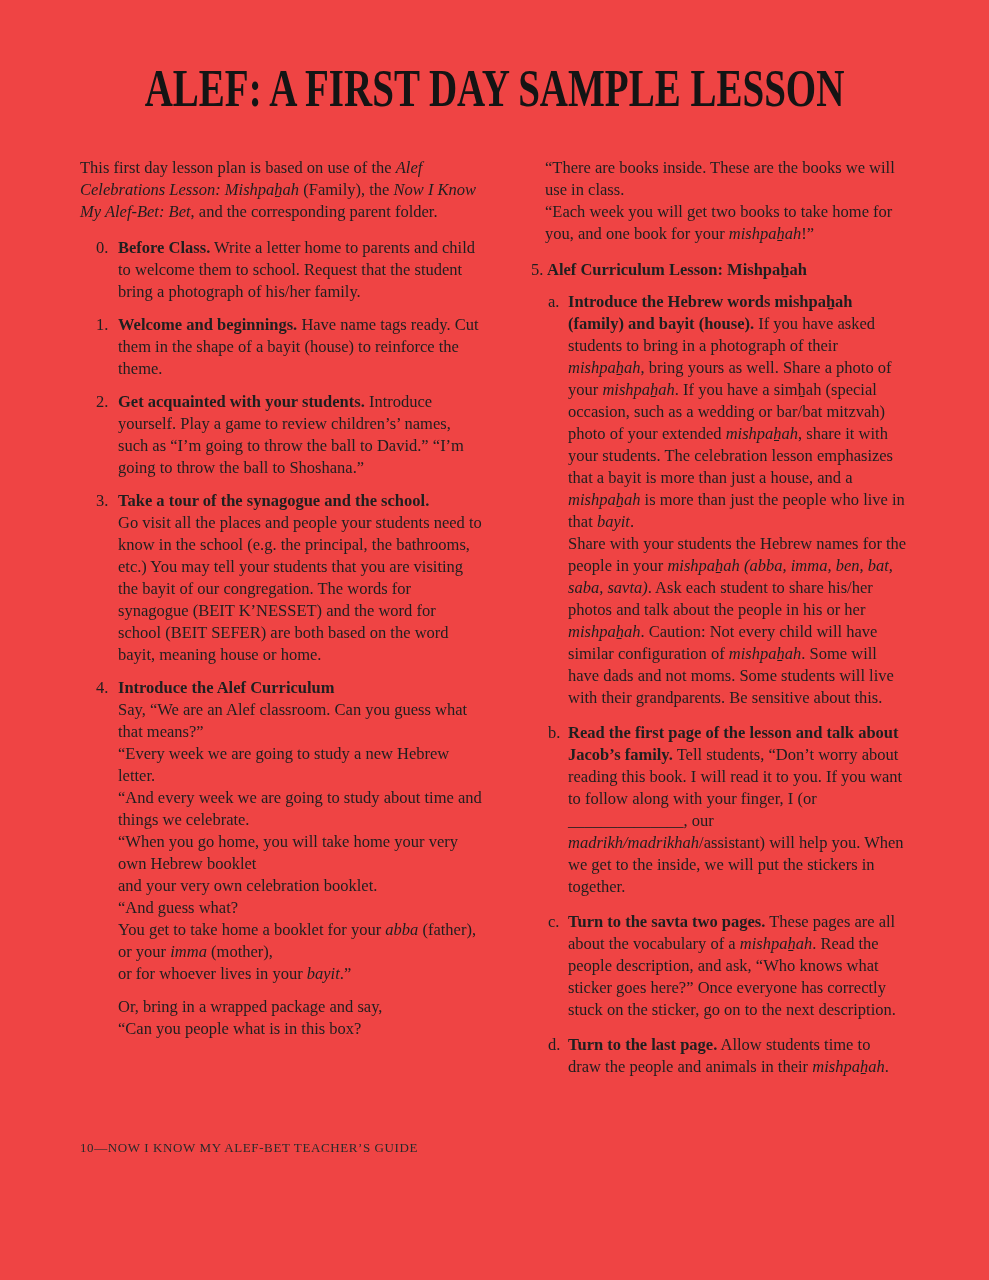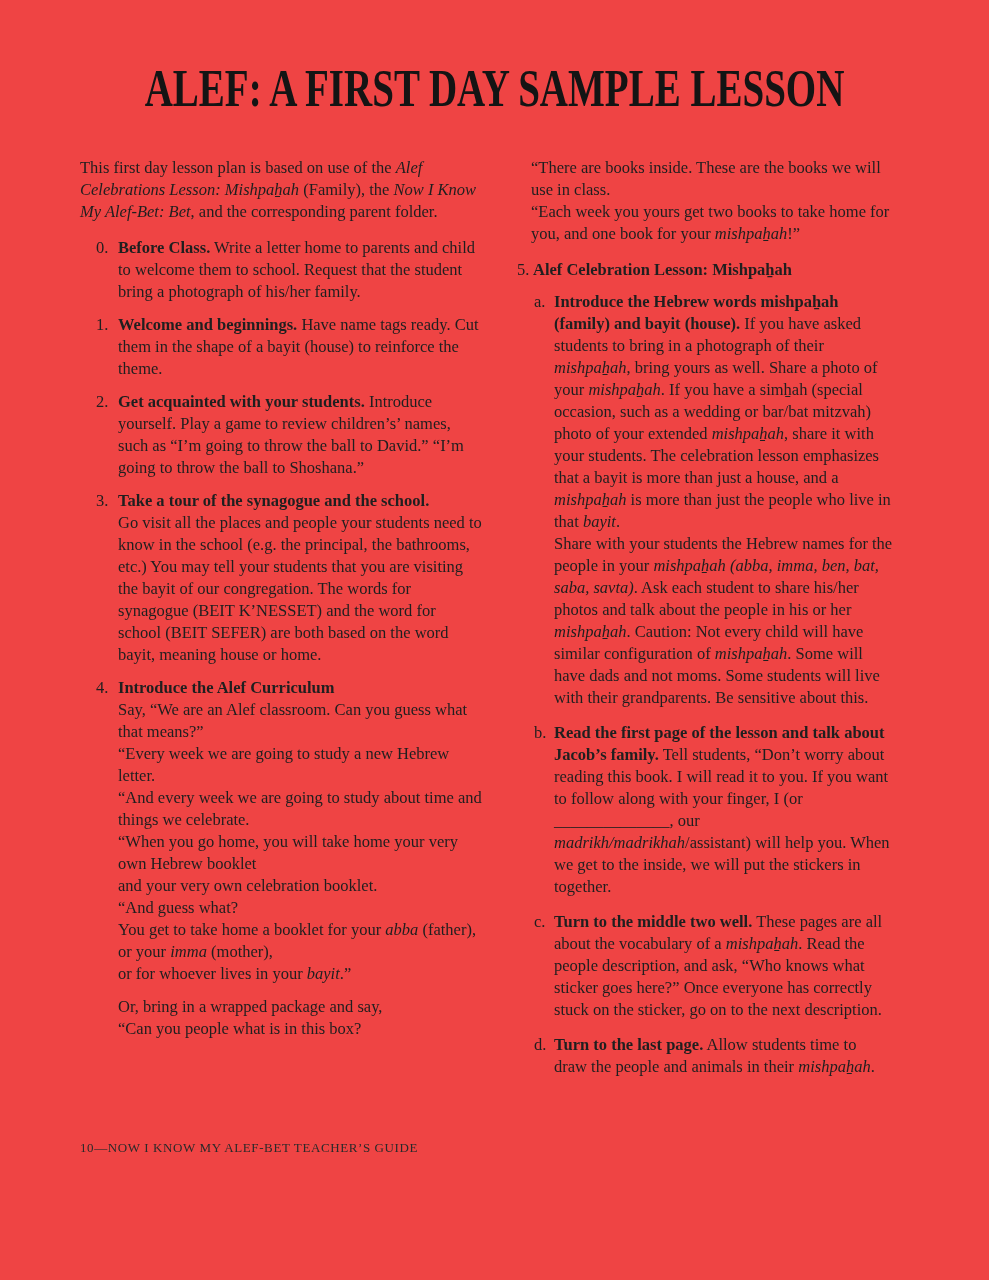--- a/index.html
+++ b/index.html
@@ -8,21 +8,21 @@
     font-family:"Liberation Serif","DejaVu Serif",serif;
     color:#1f1f1f;
   }
   .page{position:relative;width:989px;height:1280px;background:#ef4444;overflow:hidden;}
   .title{
     margin:60px 0 0 0;text-align:center;
     font-size:52px;font-weight:700;color:#141414;
     transform:scaleX(.75);transform-origin:50% 50%;
     white-space:nowrap;letter-spacing:0;line-height:1.1;
   }
-  .cols{display:flex;margin:40px 84px 0 80px;gap:49px;}
+  .cols{display:flex;margin:40px 84px 0 80px;gap:63px;}
   .col{font-size:16.5px;line-height:22px;text-align:left;}
   .col-left{width:402px;flex:none;}
   .col-right{width:362px;flex:none;}
   .intro{margin:0 0 14px 0;}
   .item{position:relative;padding-left:38px;margin:0 0 11px 0;}
   .item .num{position:absolute;left:16px;top:0;}
   .item5{position:relative;padding-left:2px;margin:0 0 10px 0;}
   .item5 .num{position:absolute;left:-14px;top:0;}
   .sub{position:relative;padding-left:23px;margin:0 0 13px 0;}
   .sub .letter{position:absolute;left:3px;top:0;}
@@ -70,40 +70,40 @@
         <div class="itext"><span class="rb">Introduce the Alef Curriculum</span><br><span>Say, “We are an Alef classroom. Can you guess what that means?”</span><br><span>“Every week we are going to study a new Hebrew letter.</span><br><span>“And every week we are going to study about time and things we celebrate.</span><br><span>“When you go home, you will take home your very own Hebrew booklet</span><br><span>and your very own celebration booklet.</span><br><span>“And guess what?</span><br><span>You get to take home a booklet for your </span><span class="ri">abba</span><span> (father), or your </span><span class="ri">imma</span><span> (mother),</span><br><span>or for whoever lives in your </span><span class="ri">bayit</span><span>.”</span></div>
       </div>
 
       <div class="item">
         <span class="num"></span>
         <div class="itext"><span>Or, bring in a wrapped package and say,</span><br><span>“Can you people what is in this box?</span></div>
       </div>
     </div>
 
     <div class="col col-right">
-      <p class="intro"><span>“There are books inside. These are the books we will use in class.</span><br><span>“Each week you yours get two books to take home for you, and one book for your </span><span class="ri">mishpaẖah</span><span>!”</span></p>
+      <p class="intro"><span>“There are books inside. These are the books we will use in class.</span><br><span>“Each week you will get two books to take home for you, and one book for your </span><span class="ri">mishpaẖah</span><span>!”</span></p>
 
       <div class="item5">
         <span class="num">5.</span>
-        <div class="itext rb">Alef Celebration Lesson: Mishpaẖah</div>
+        <div class="itext rb">Alef Curriculum Lesson: Mishpaẖah</div>
       </div>
 
       <div class="sub">
         <span class="letter">a.</span>
         <div class="itext"><span class="rb">Introduce the Hebrew words mishpaẖah (family) and bayit (house).</span><span> If you have asked students to bring in a photograph of their </span><span class="ri">mishpaẖah</span><span>, bring yours as well. Share a photo of your </span><span class="ri">mishpaẖah</span><span>. If you have a simẖah (special occasion, such as a wedding or bar/bat mitzvah) photo of your extended </span><span class="ri">mishpaẖah</span><span>, share it with your students. The celebration lesson emphasizes that a bayit is more than just a house, and a </span><span class="ri">mishpaẖah</span><span> is more than just the people who live in that </span><span class="ri">bayit</span><span>.</span><br><span>Share with your students the Hebrew names for the people in your </span><span class="ri">mishpaẖah</span><span> </span><span class="ri">(abba, imma, ben, bat, saba, savta)</span><span>. Ask each student to share his/her photos and talk about the people in his or her </span><span class="ri">mishpaẖah</span><span>. Caution: Not every child will have similar configuration of </span><span class="ri">mishpaẖah</span><span>. Some will have dads and not moms. Some students will live with their grandparents. Be sensitive about this.</span></div>
       </div>
 
       <div class="sub">
         <span class="letter">b.</span>
         <div class="itext"><span class="rb">Read the first page of the lesson and talk about Jacob’s family.</span><span> Tell students, “Don’t worry about reading this book. I will read it to you. If you want to follow along with your finger, I (or ______________, our </span><span class="ri">madrikh/madrikhah</span><span>/assistant) will help you. When we get to the inside, we will put the stickers in together.</span></div>
       </div>
 
       <div class="sub">
         <span class="letter">c.</span>
-        <div class="itext"><span class="rb">Turn to the middle two well.</span><span> These pages are all about the vocabulary of a </span><span class="ri">mishpaẖah</span><span>. Read the people description, and ask, “Who knows what sticker goes here?” Once everyone has correctly stuck on the sticker, go on to the next description.</span></div>
+        <div class="itext"><span class="rb">Turn to the savta two pages.</span><span> These pages are all about the vocabulary of a </span><span class="ri">mishpaẖah</span><span>. Read the people description, and ask, “Who knows what sticker goes here?” Once everyone has correctly stuck on the sticker, go on to the next description.</span></div>
       </div>
 
       <div class="sub">
         <span class="letter">d.</span>
         <div class="itext"><span class="rb">Turn to the last page.</span><span> Allow students time to draw the people and animals in their </span><span class="ri">mishpaẖah</span><span>.</span></div>
       </div>
     </div>
 
   </div>
 

